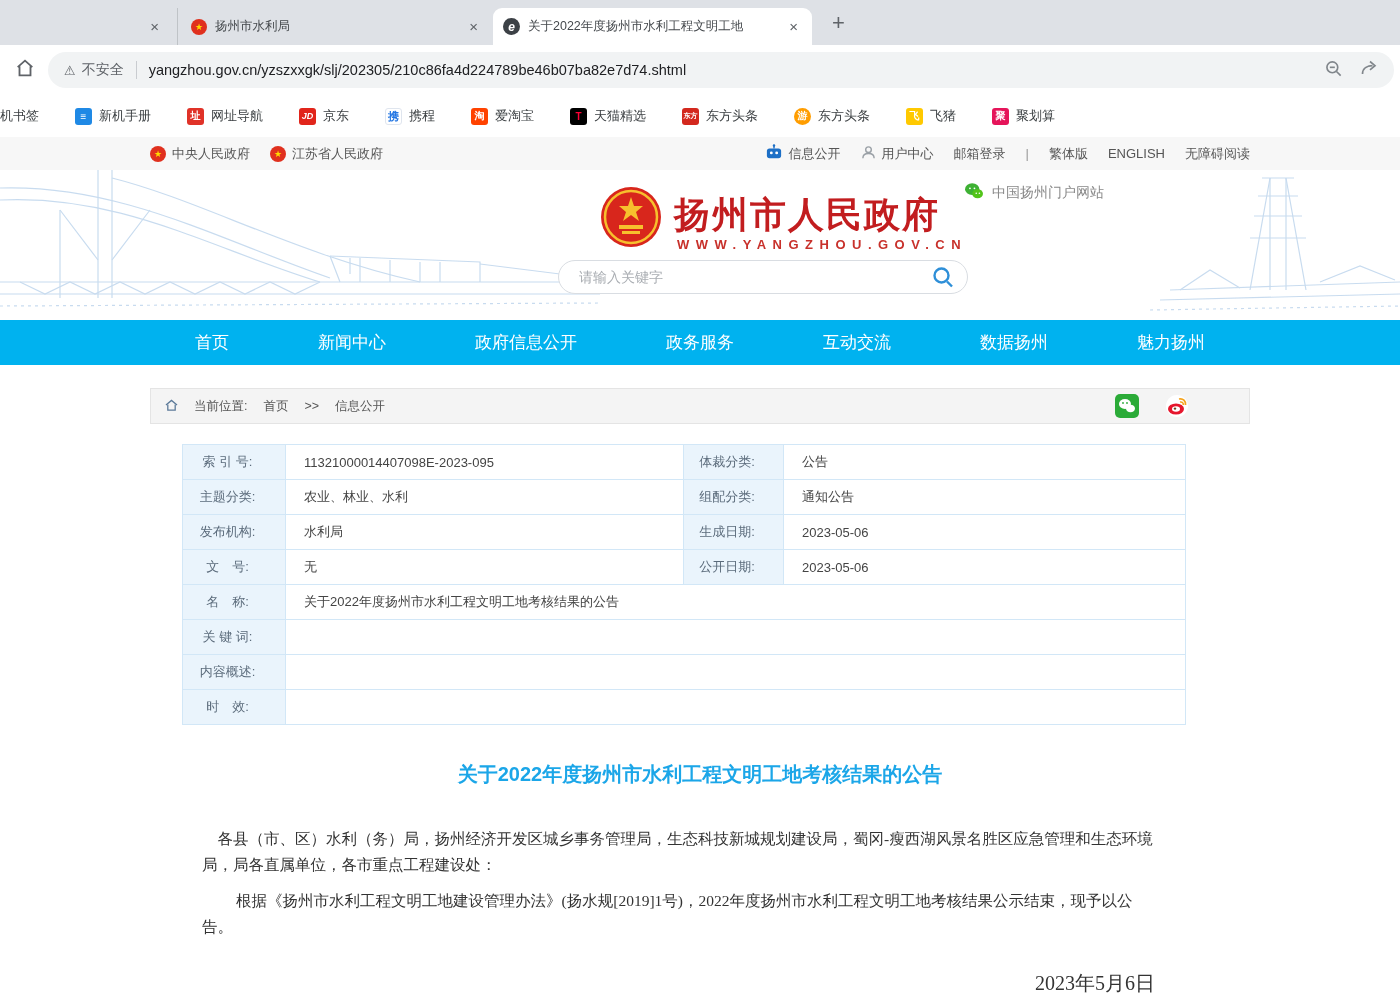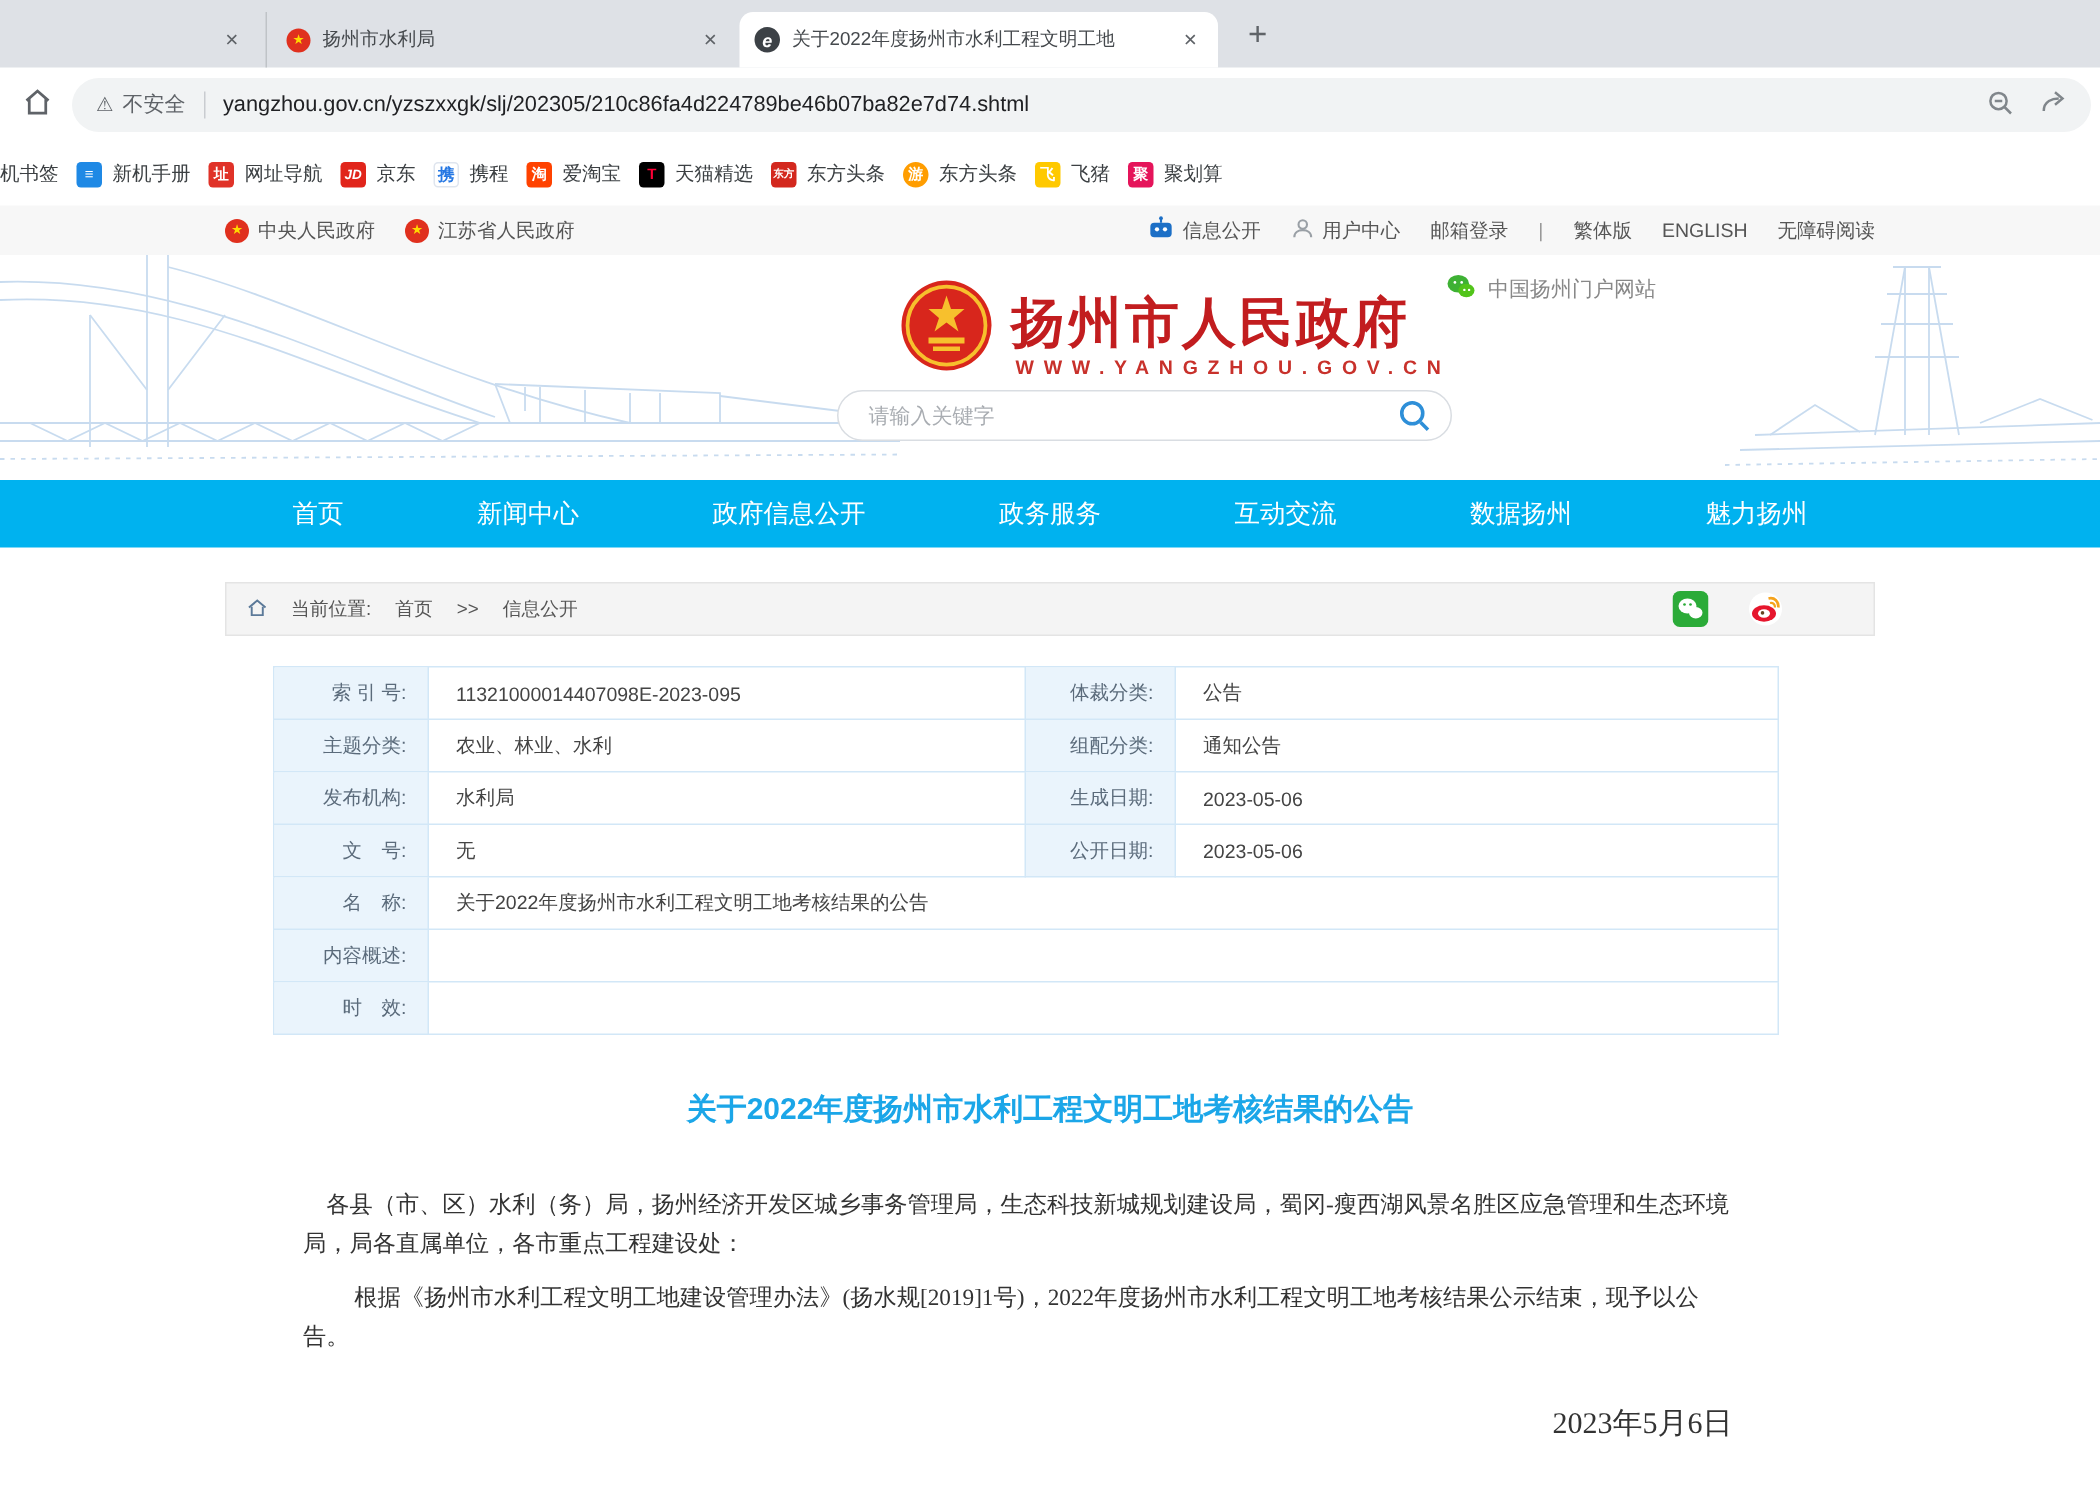--- a/index.html
+++ b/index.html
@@ -23,21 +23,21 @@
   .addrbar{height:50px;background:#fff;display:flex;align-items:center}
   .home-ic{margin:0 12px 0 14px;cursor:pointer}
   .omnibox{flex:1;height:36px;background:#f1f3f4;border-radius:18px;margin-right:6px;display:flex;
            align-items:center;padding:0 14px 0 16px;font-size:14px;color:#5f6368}
   .warn-ic{font-size:13px;margin-right:6px;color:#5f6368}
   .sec-label{margin-right:12px}
   .omni-sep{width:1px;height:18px;background:#c9ccd0;margin-right:12px}
   .url-text{color:#202124;font-size:14.5px;white-space:nowrap}
   .omni-icons{margin-left:auto;display:flex;gap:16px;align-items:center}
 
-  .bookmarks{height:42px;background:#fff;display:flex;font-size:13px;color:#3c4043;gap:12px;padding-right:10px;overflow:hidden}
+  .bookmarks{height:42px;background:#fff;display:flex;font-size:13px;color:#3c4043;gap:36px;padding-right:10px;overflow:hidden}
   .bm{display:flex;align-items:center;cursor:pointer;white-space:nowrap}
   .bm-ic{width:17px;height:17px;border-radius:3px;display:inline-flex;align-items:center;justify-content:center;
          color:#fff;font-size:10px;font-weight:bold;margin-right:7px;flex:none;overflow:hidden}
   .ic-manual{background:#1f89e5}
   .ic-nav{background:#e03228}
   .ic-jd{background:#e1251b;font-style:italic;font-size:9px}
   .ic-ctrip{background:#fff;color:#2577e3;border:1px solid #dfe5ee;box-sizing:border-box;font-size:11px}
   .ic-taobao{background:#ff4200}
   .ic-tmall{background:#000;color:#ff0036}
   .ic-toutiao{background:#d3281e;font-size:7px;letter-spacing:0}
@@ -73,21 +73,21 @@
 
   
   .card{width:1100px;margin:23px auto 0;background:#fff}
   .crumb{height:36px;background:#f4f4f4;border:1px solid #e4e4e4;box-sizing:border-box;display:flex;align-items:center;
          padding:0 14px;font-size:12.5px;color:#555;gap:16px}
   .crumb-share{margin-left:auto;display:flex;gap:26px;align-items:center;margin-right:46px}
   .share-ic{width:24px;height:24px;cursor:pointer}
 
   table.meta{border-collapse:collapse;table-layout:fixed;width:1004px;margin:20px 0 0 32px}
   table.meta td{border:1px solid #d2e7f7;height:32px;font-size:13px;overflow:hidden;white-space:nowrap}
-  td.lbl{background:#eaf4fc;color:#5b6b7b;text-align:right;padding-right:14px}
+  td.lbl{background:#eaf4fc;color:#5b6b7b;text-align:center;padding-right:14px}
   td.val{padding-left:18px;color:#444}
 
   .art-title{margin-top:36px;text-align:center;font-size:20px;font-weight:bold;color:#1ba6e8}
   .art-body{margin:38px 95px 0 52px;font-family:"Liberation Serif","DejaVu Serif",serif;
             font-size:15.5px;color:#333;line-height:26px}
   .p1{text-indent:1em}
   .p2{margin-top:10px;text-indent:2.2em}
   .art-date{margin:30px 95px 0 0;text-align:right;font-family:"Liberation Serif","DejaVu Serif",serif;font-size:20px;color:#333}
 </style>
 </head>
@@ -371,20 +371,24 @@
       <td class="lbl">文　号:</td>
       <td class="val">无</td>
       <td class="lbl">公开日期:</td>
       <td class="val">2023-05-06</td>
     </tr>
     <tr>
       <td class="lbl">名　称:</td>
       <td class="val" colspan="3">关于2022年度扬州市水利工程文明工地考核结果的公告</td>
     </tr>
     <tr>
+      <td class="lbl">关 键 词:</td>
+      <td class="val" colspan="3"></td>
+    </tr>
+    <tr>
       <td class="lbl">内容概述:</td>
       <td class="val" colspan="3"></td>
     </tr>
     <tr>
       <td class="lbl">时　效:</td>
       <td class="val" colspan="3"></td>
     </tr>
   </tbody>
     </table>
 

